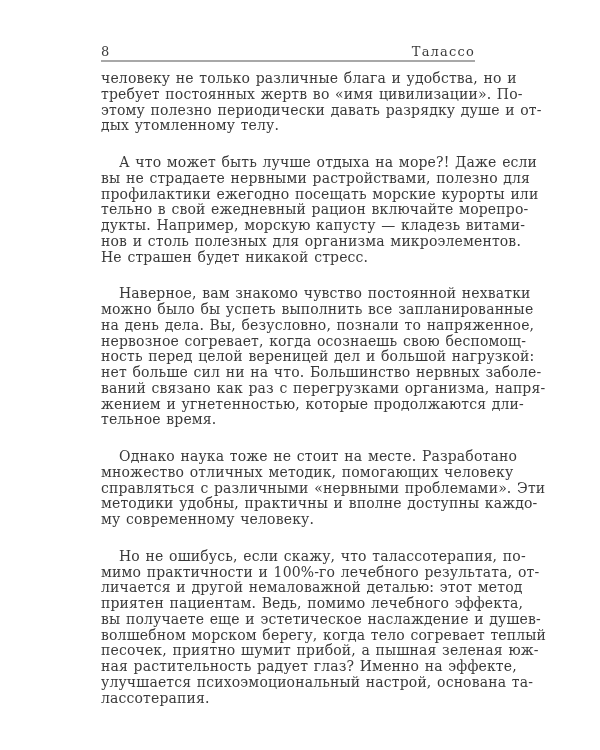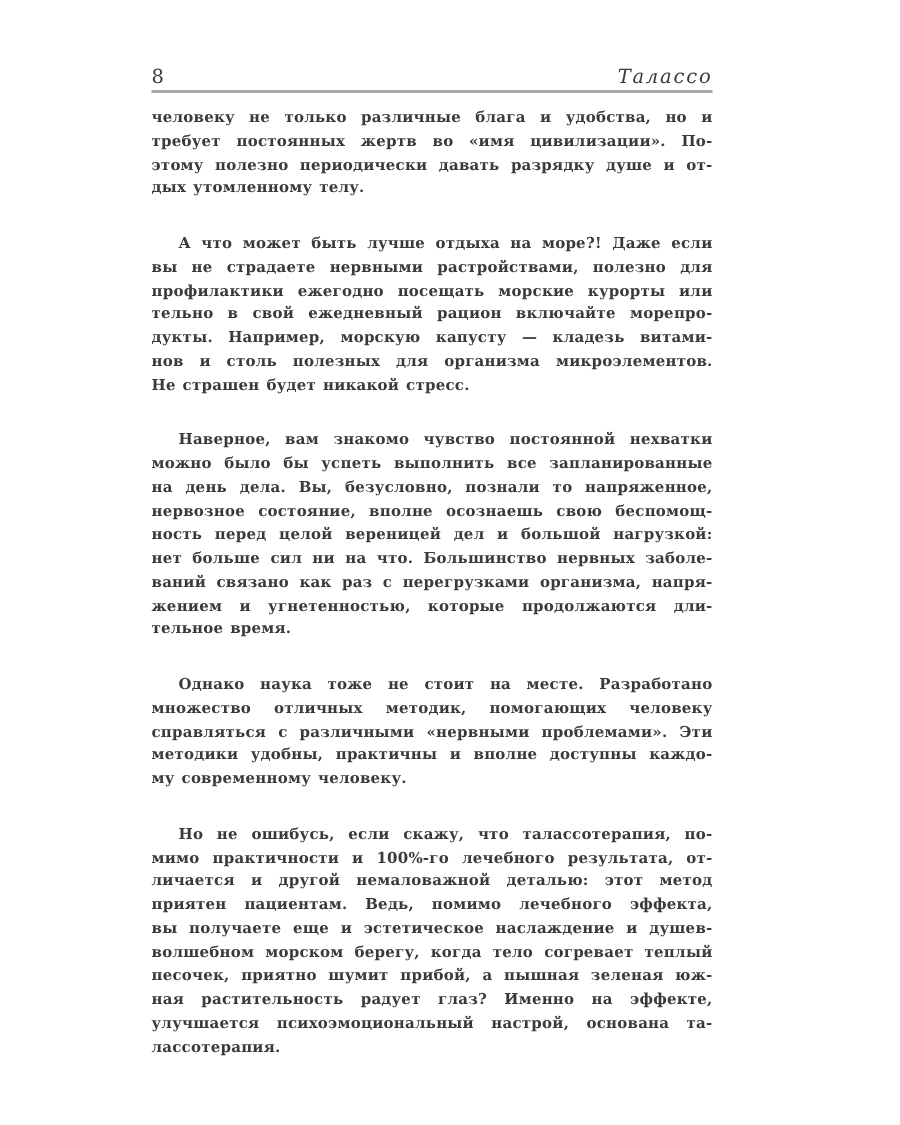--- a/index.html
+++ b/index.html
@@ -30,33 +30,31 @@
     .page-number {
       position: absolute;
       left: 0;
       top: 4px;
       letter-spacing: 0.5px;
     }
     .running-title {
       position: absolute;
       right: 0;
       top: 4px;
-      font-style: italic;
       letter-spacing: 1.2px;
       text-align: center;
     }
     .body-text {
       margin-top: 9px;
-      font-size: 10px;
+      font-size: 14px;
       line-height: 15.75px;
       text-align: justify;
       hyphens: manual;
       letter-spacing: 0.15px;
       word-spacing: 1px;
-      font-weight: bold;
     }
     .line {
       display: block;
       text-align: justify;
       text-align-last: justify;
       white-space: nowrap;
       height: 15.75px;
     }
     .line.last {
       text-align-last: left;
@@ -94,21 +92,21 @@
         <span class="line">профилактики ежегодно посещать морские курорты или</span>
         <span class="line">тельно в свой ежедневный рацион включайте морепро-</span>
         <span class="line">дукты. Например, морскую капусту — кладезь витами-</span>
         <span class="line">нов и столь полезных для организма микроэлементов.</span>
         <span class="line last">Не страшен будет никакой стресс.</span>
       </div>
     <div class="para indent">
         <span class="line">Наверное, вам знакомо чувство постоянной нехватки</span>
         <span class="line">можно было бы успеть выполнить все запланированные</span>
         <span class="line">на день дела. Вы, безусловно, познали то напряженное,</span>
-        <span class="line">нервозное состояние, вполне осознаешь свою беспомощ-</span>
+        <span class="line">нервозное согревает, когда осознаешь свою беспомощ-</span>
         <span class="line">ность перед целой вереницей дел и большой нагрузкой:</span>
         <span class="line">нет больше сил ни на что. Большинство нервных заболе-</span>
         <span class="line">ваний связано как раз с перегрузками организма, напря-</span>
         <span class="line">жением и угнетенностью, которые продолжаются дли-</span>
         <span class="line last">тельное время.</span>
       </div>
     <div class="para indent">
         <span class="line">Однако наука тоже не стоит на месте. Разработано</span>
         <span class="line">множество отличных методик, помогающих человеку</span>
         <span class="line">справляться с различными «нервными проблемами». Эти</span>

